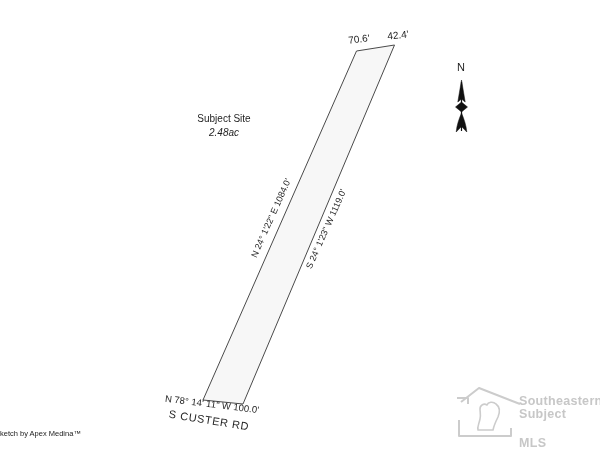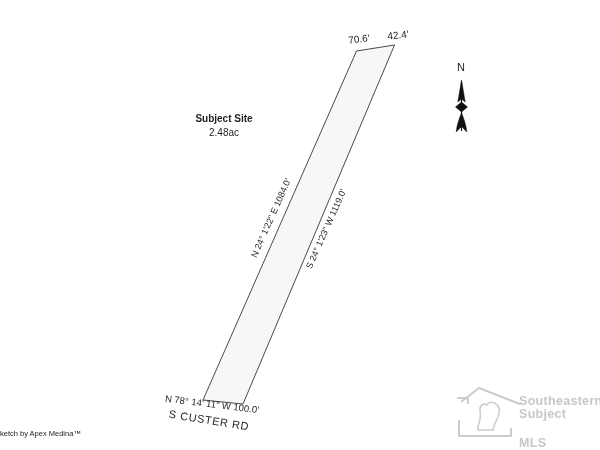--- a/index.html
+++ b/index.html
@@ -46,22 +46,22 @@
       <polyline points="461,402 479,388 520,404"></polyline>
       <polyline points="457,398 468,398 468,404"></polyline>
       <polyline points="459,420 459,436 511,436 511,428"></polyline>
       <path d="M496 404 c-3,-3 -8,-2 -9,1 c-3,-2 -7,0 -7,4 c0,3 1,6 0,10 c-1,5 -3,8 -2,11 l15,0 c1,-5 3,-9 5,-13 c2,-5 2,-10 -2,-13 z" stroke-width="1.6"></path>
     </g>
   </svg>
 
   <div class="lbl dim-top" style="left:359px;top:39px;transform:translate(-50%,-50%) rotate(-7deg);">70.6'</div>
   <div class="lbl dim-top" style="left:398px;top:35px;transform:translate(-50%,-50%) rotate(-6deg);">42.4'</div>
 
-  <div class="lbl site" style="left:224px;top:118px;font-weight:bold;">Subject Site</div>
-  <div class="lbl site" style="left:224px;top:131.5px;">2.48ac</div>
+  <div class="lbl site" style="left:224px;top:118px;">Subject Site</div>
+  <div class="lbl site" style="left:224px;top:131.5px;font-style:italic;">2.48ac</div>
   <style>.site{transform:translate(-50%,-50%);}</style>
 
   <div class="lbl boundary" style="left:271px;top:218px;transform:translate(-50%,-50%) rotate(-66deg);">N 24° 1'22" E  1084.0'</div>
 
   <div class="lbl boundary" style="left:326px;top:229px;transform:translate(-50%,-50%) rotate(-66deg);">S 24° 1'23" W  1119.0'</div>
 
   <div class="lbl south-dim" style="left:212px;top:404px;transform:translate(-50%,-50%) rotate(7deg);">N 78° 14' 11" W  100.0'</div>
 
   <div class="lbl road" style="left:209px;top:420px;transform:translate(-50%,-50%) rotate(9deg);">S CUSTER RD</div>
 

